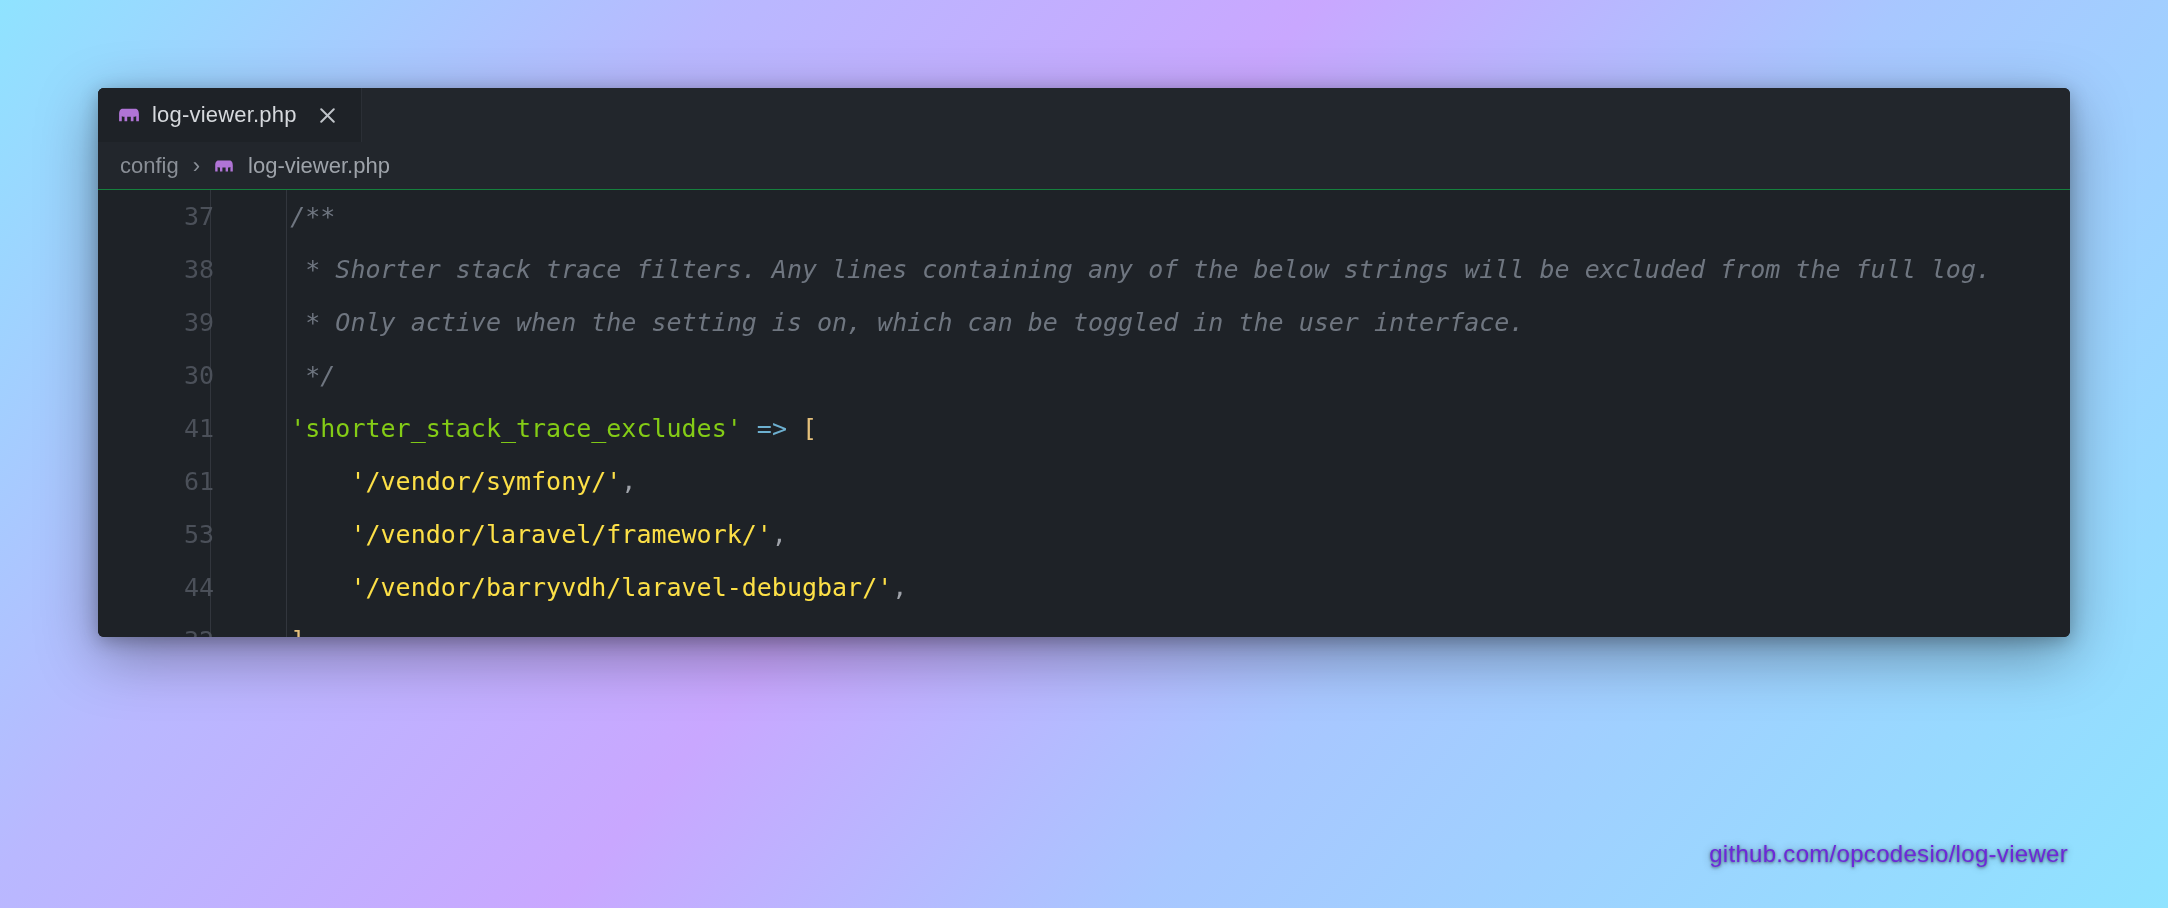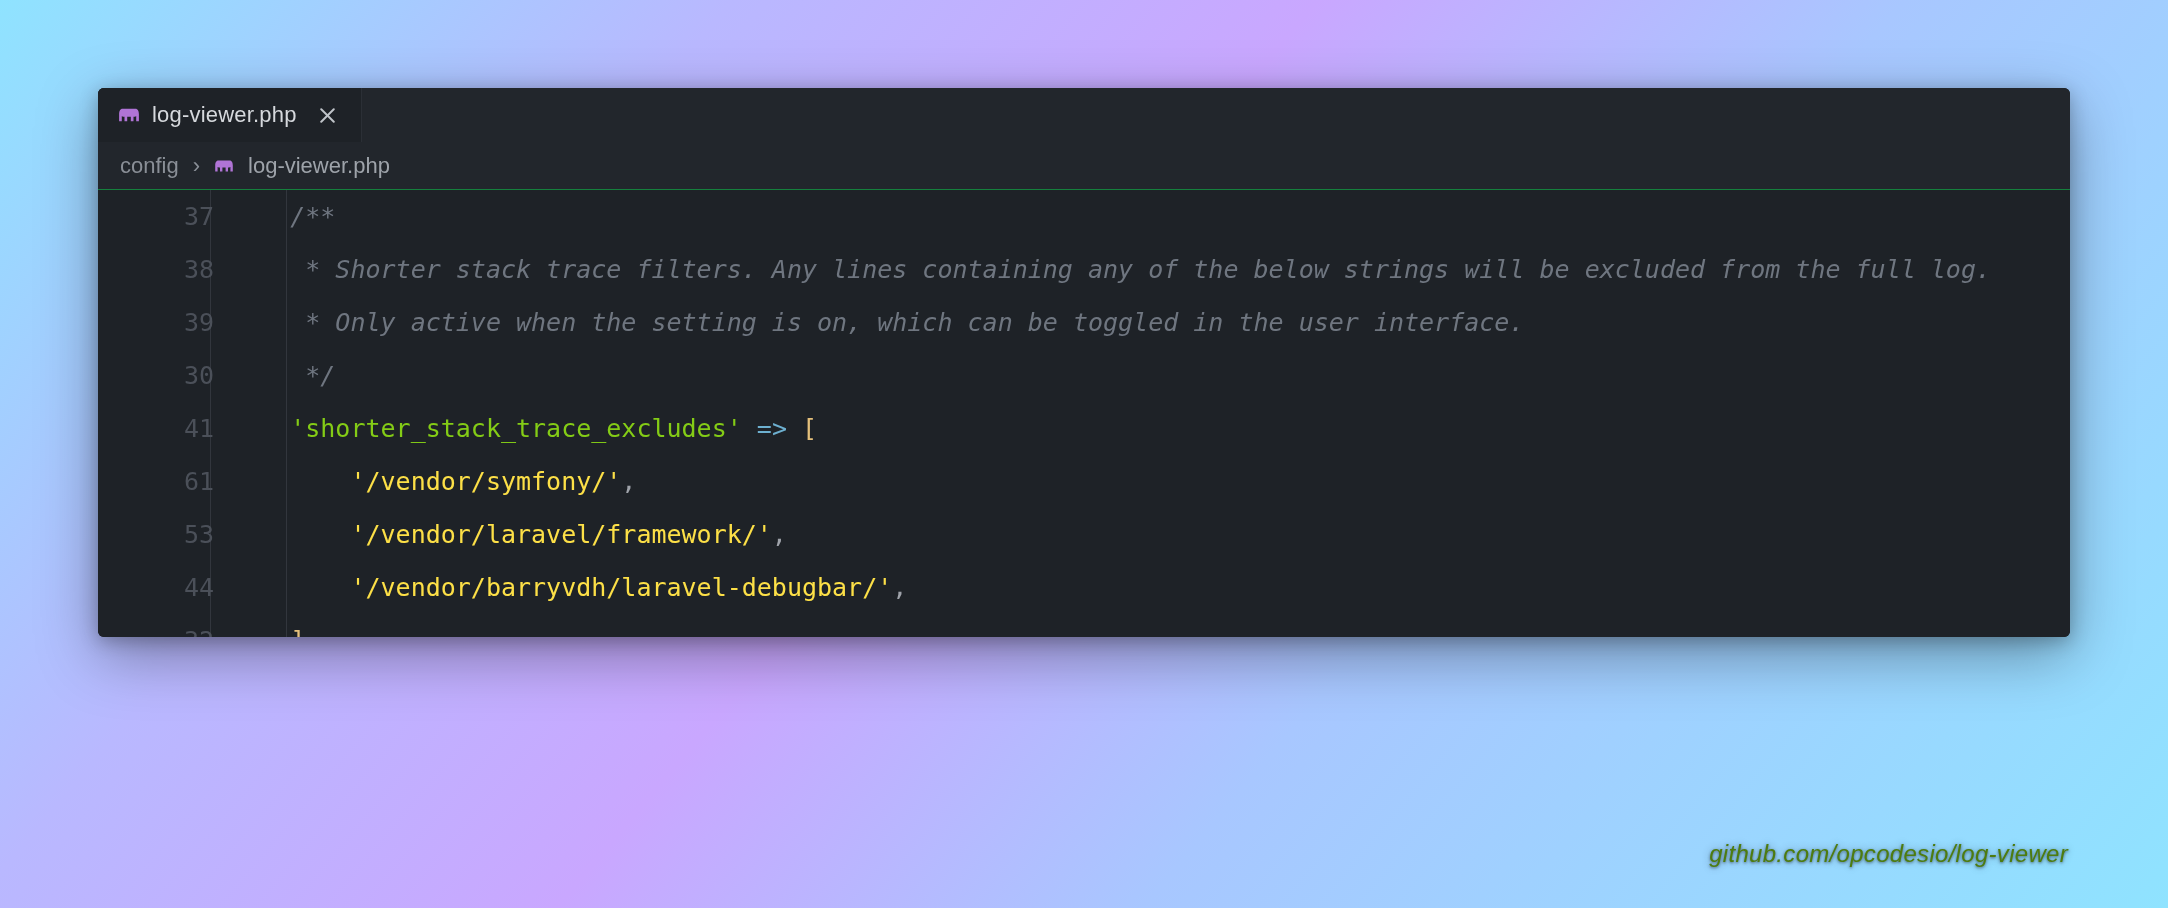--- a/index.html
+++ b/index.html
@@ -117,23 +117,22 @@
   .tk-string-key { color:#84cc16; } 
   .tk-op      { color:#6db0d0; }
   .tk-bracket { color:#e5c07b; }
   .tk-punc    { color:#9fa3aa; }
   .tk-plain   { color:#c0c4c9; }
 
   .credit {
     position: absolute;
     right: 100px;
     bottom: 40px;
-    color: #4d7c0f;
+    color: #6d28d9;
     font-size: 24px;
-    font-style: italic;
     text-shadow: 0 1px 3px rgba(0,0,0,0.5), 0 0 8px rgba(0,0,0,0.3);
     letter-spacing: 0.3px;
   }
 </style>
 </head>
 <body>
 
 <div class="window">
 
   <div class="tabbar">

